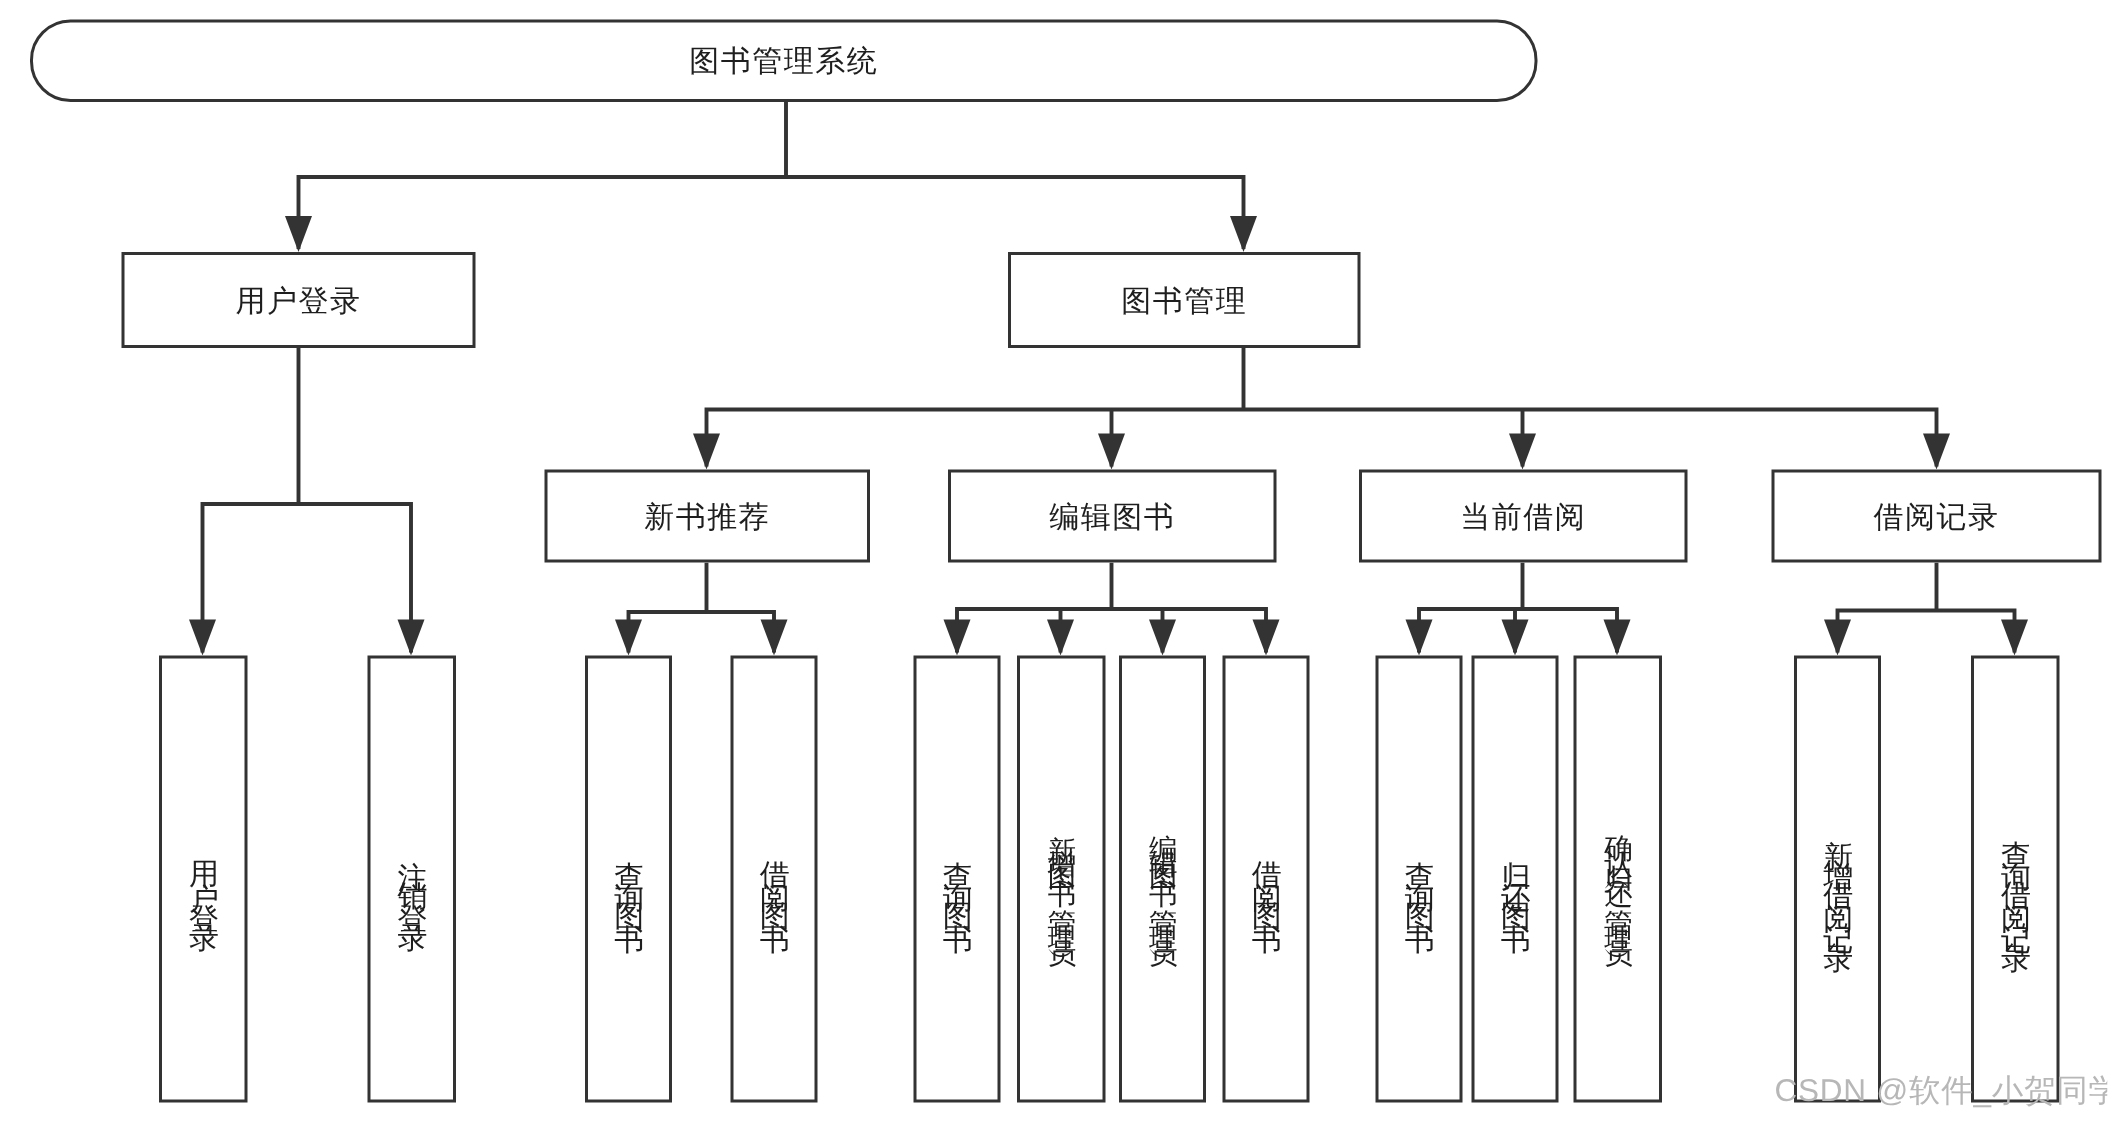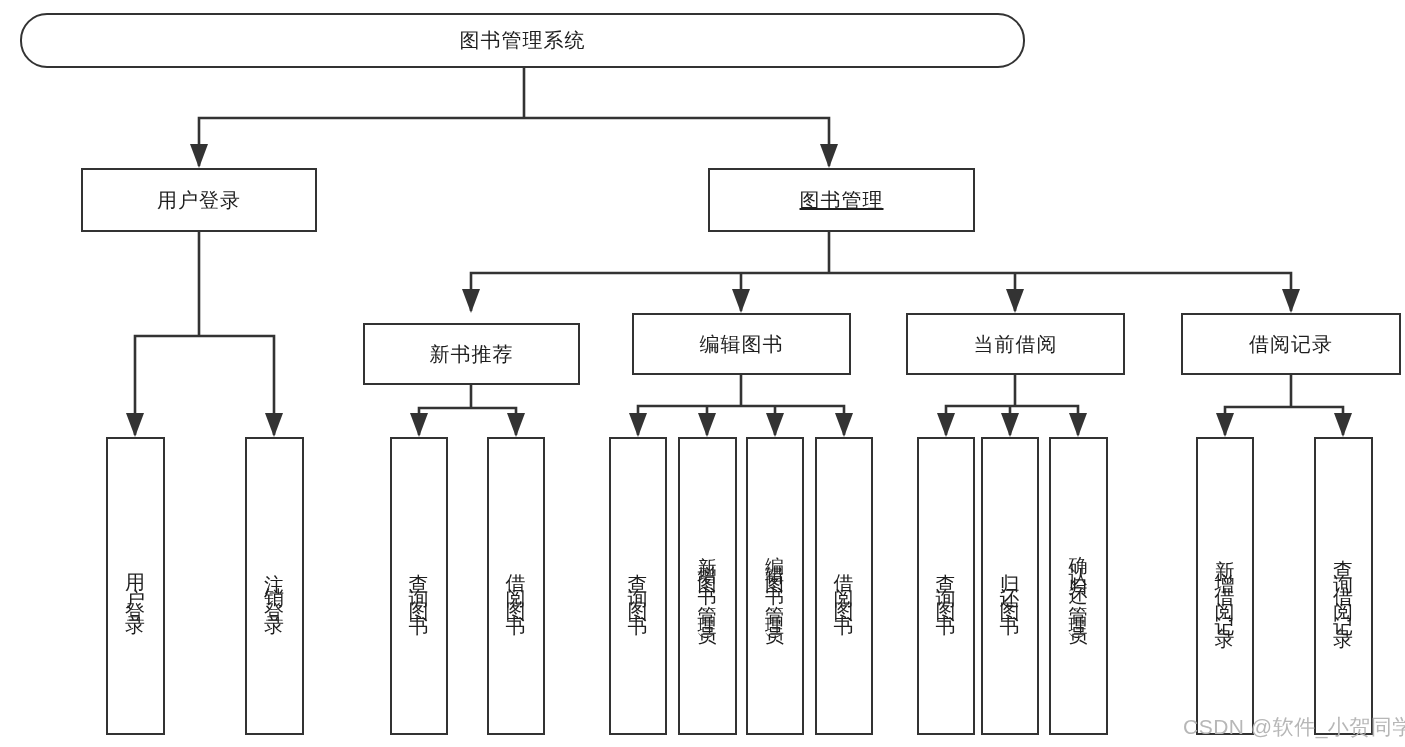--- a/index.html
+++ b/index.html
@@ -99,25 +99,25 @@
          M1334 413 L1352 413 L1343 437 Z"></path>
   </svg>
 
   <div class="node root" style="left:20px;top:13px;width:1005px;height:55px;border-radius:27px;">
     <span>图书管理系统</span>
   </div>
 
   <div class="node" style="left:81px;top:168px;width:236px;height:64px;">
     <span>用户登录</span>
   </div>
-  <div class="node" style="left:708px;top:168px;width:267px;height:64px;text-decoration:underline;">
+  <div class="node" style="left:672px;top:168px;width:235px;height:64px;">
     <span>图书管理</span>
   </div>
 
-  <div class="node" style="left:363px;top:323px;width:217px;height:62px;">
+  <div class="node" style="left:363px;top:313px;width:217px;height:62px;">
     <span>新书推荐</span>
   </div>
   <div class="node" style="left:632px;top:313px;width:219px;height:62px;">
     <span>编辑图书</span>
   </div>
   <div class="node" style="left:906px;top:313px;width:219px;height:62px;align-items:center;">
     <span>当前借阅</span>
   </div>
   <div class="node" style="left:1181px;top:313px;width:220px;height:62px;text-align:right;">
     <span>借阅记录</span>

